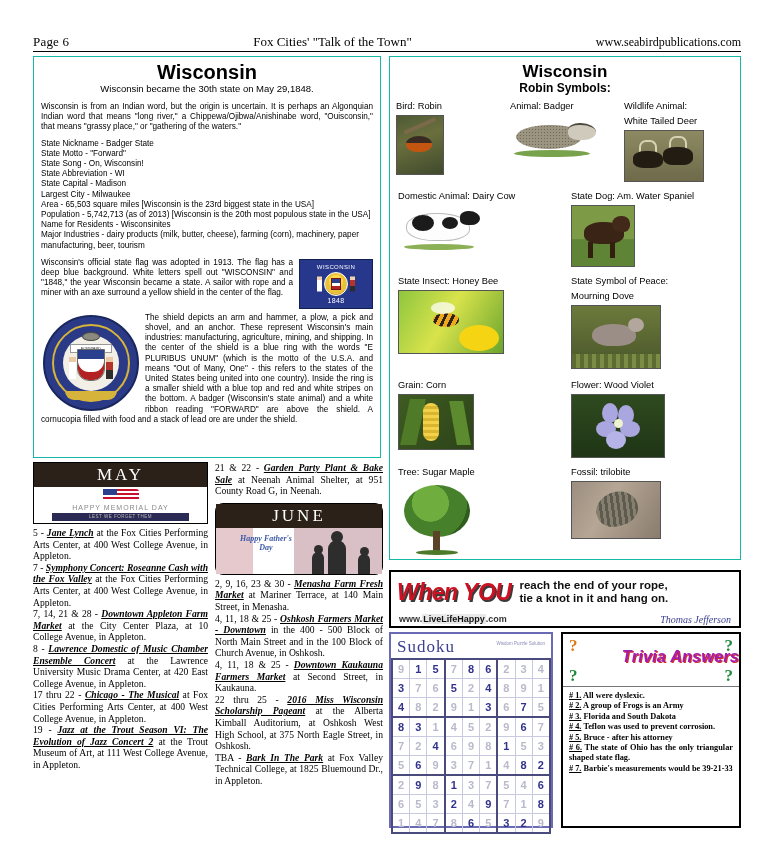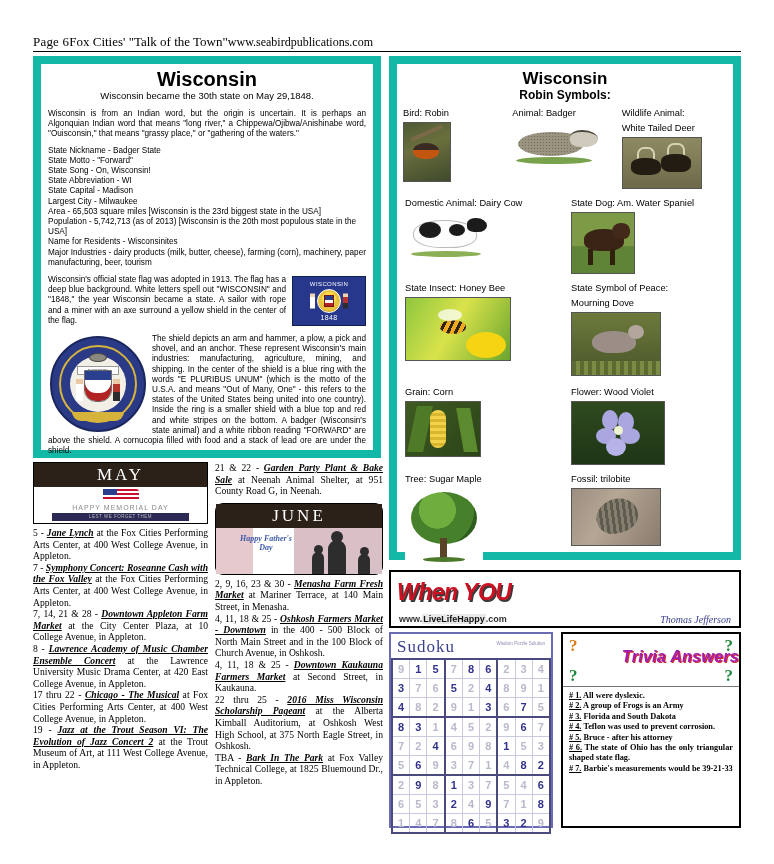--- a/index.html
+++ b/index.html
@@ -6,30 +6,30 @@
   body{
     width:774px;height:864px;background:#ffffff;
     font-family:"Liberation Serif",serif;
     overflow:hidden;position:relative;
   }
   .page{position:absolute;inset:0;}
 
   
   .masthead{
     position:absolute;left:33px;top:28px;width:708px;height:22px;
-    display:flex;align-items:flex-end;
+    display:flex;align-items:flex-end;justify-content:space-between;
     font-family:"Liberation Serif",serif;
   }
   .masthead .mh-left{font-size:13px;letter-spacing:.2px;}
   .masthead .mh-center{font-size:13px;}
   .masthead .mh-right{font-size:12px;}
   .mh-rule{position:absolute;left:33px;top:51px;width:708px;height:1px;background:#000;}
 
   
-  .frame{position:absolute;border:8px solid #14b8a6;background:#fff;box-sizing:border-box;}
+  .frame{position:absolute;border:1px solid #14b8a6;background:#fff;box-sizing:border-box;}
 
   
   #wi-info{left:33px;top:56px;width:348px;height:402px;}
   .wi-title{
     text-align:center;font-family:"Liberation Sans",sans-serif;
     font-weight:bold;font-size:20px;line-height:22px;margin-top:4px;
   }
   .wi-sub{
     text-align:center;font-family:"Liberation Sans",sans-serif;
     font-size:9.5px;line-height:12px;margin-bottom:7px;
@@ -483,21 +483,21 @@
         <div class="mb-txt">HAPPY MEMORIAL DAY</div>
         <div class="mb-strip">
           <span>LEST WE FORGET THEM</span>
         </div>
       </div>
     </div>
 
     <p><span>5 - </span><span class="ev-title">Jane Lynch</span><span> at the Fox Cities Performing Arts Center, at 400 West College Avenue, in Appleton.</span></p>
     <p><span>7 - </span><span class="ev-title">Symphony Concert: Roseanne Cash with the Fox Valley</span><span> at the Fox Cities Performing Arts Center, at 400 West College Avenue, in Appleton.</span></p>
     <p><span>7, 14, 21 &amp; 28 - </span><span class="ev-title">Downtown Appleton Farm Market</span><span> at the City Center Plaza, at 10 College Avenue, in Appleton.</span></p>
-    <p><span>8 - </span><span class="ev-title">Lawrence Academy of Music Chamber Ensemble Concert</span><span> at the Lawrence University Music Drama Center, at 420 East College Avenue, in Appleton.</span></p>
+    <p><span>8 - </span><span class="ev-title">Lawrence Domestic of Music Chamber Ensemble Concert</span><span> at the Lawrence University Music Drama Center, at 420 East College Avenue, in Appleton.</span></p>
     <p><span>17 thru 22 - </span><span class="ev-title">Chicago - The Musical</span><span> at Fox Cities Performing Arts Center, at 400 West College Avenue, in Appleton.</span></p>
     <p><span>19 - </span><span class="ev-title">Jazz at the Trout Season VI: The Evolution of Jazz Concert 2</span><span> at the Trout Museum of Art, at 111 West College Avenue, in Appleton.</span></p>
   </div>
 
   <div class="evcol" id="col-jun">
     <p><span>21 &amp; 22 - </span><span class="ev-title">Garden Party Plant &amp; Bake Sale</span><span> at Neenah Animal Shelter, at 951 County Road G, in Neenah.</span></p>
 
     <div class="monthbar" style="margin-top:6px;border-radius:8px;">
       <div class="mb-name">JUNE</div>
       <div class="mb-jun">
@@ -513,20 +513,24 @@
     <p><span>2, 9, 16, 23 &amp; 30 - </span><span class="ev-title">Menasha Farm Fresh Market</span><span> at Mariner Terrace, at 140 Main Street, in Menasha.</span></p>
     <p><span>4, 11, 18 &amp; 25 - </span><span class="ev-title">Oshkosh Farmers Market - Downtown</span><span> in the 400 - 500 Block of North Main Street and in the 100 Block of Church Avenue, in Oshkosh.</span></p>
     <p><span>4, 11, 18 &amp; 25 - </span><span class="ev-title">Downtown Kaukauna Farmers Market</span><span> at Second Street, in Kaukauna.</span></p>
     <p><span>22 thru 25 - </span><span class="ev-title">2016 Miss Wisconsin Scholarship Pageant</span><span> at the Alberta Kimball Auditorium, at Oshkosh West High School, at 375 North Eagle Street, in Oshkosh.</span></p>
     <p><span>TBA - </span><span class="ev-title">Bark In The Park</span><span> at Fox Valley Technical College, at 1825 Bluemound Dr., in Appleton.</span></p>
   </div>
 
   <div class="frame" id="quote-ad">
     <div class="q-row">
       <div class="q-when">When YOU</div>
+      <div class="q-text">
+        <div>reach the end of your rope,</div>
+        <div>tie a knot in it and hang on.</div>
+      </div>
     </div>
     <div class="q-foot">
       <div class="q-url"><span>www.</span><b>LiveLifeHappy</b><span>.com</span></div>
       <div class="q-sign">Thomas Jefferson</div>
     </div>
   </div>
 
   <div class="frame" id="sudoku-box">
     <div class="sd-head">
       <div class="sd-title">Sudoku</div>

